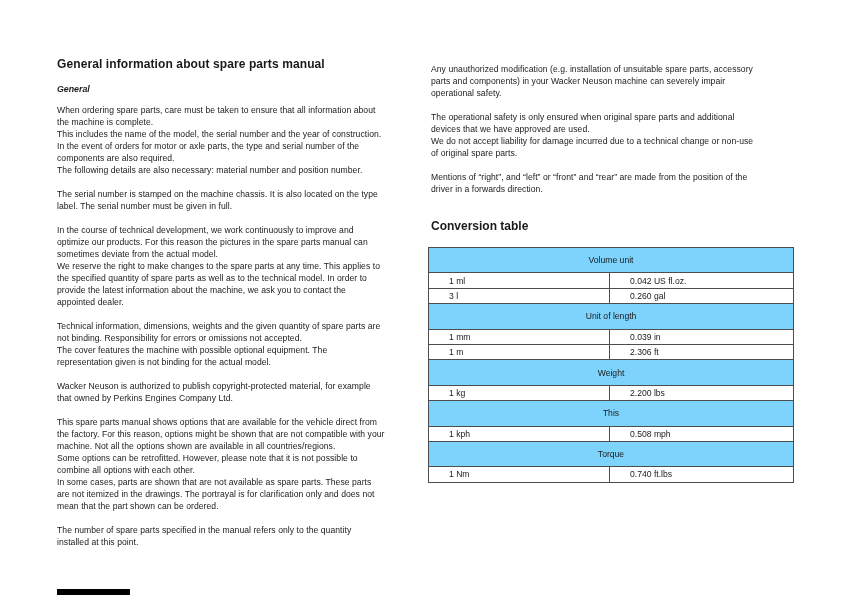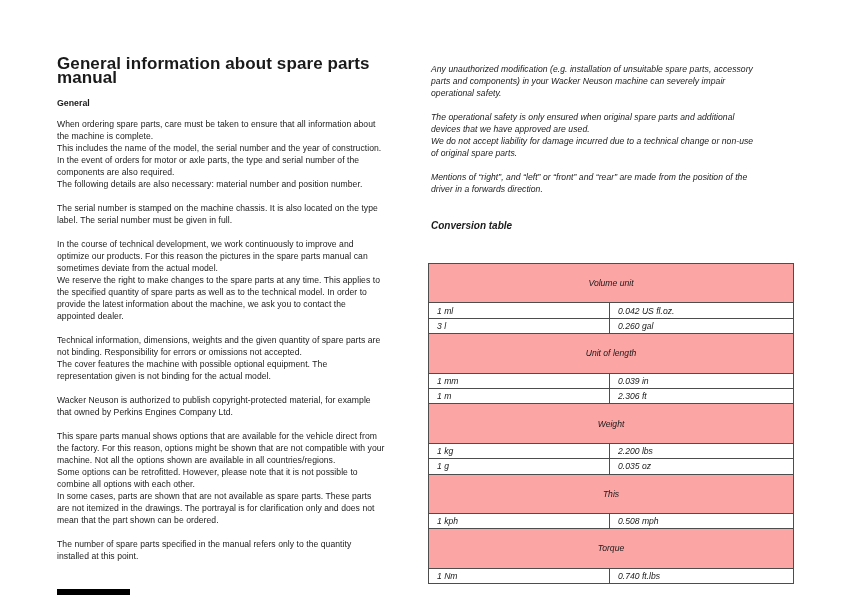--- a/index.html
+++ b/index.html
@@ -5,58 +5,59 @@
   html, body { margin: 0; padding: 0; }
   body {
     width: 842px; height: 596px;
     background: #ffffff;
     font-family: "Liberation Sans", sans-serif;
     color: #1a1a1a;
     position: relative;
     overflow: hidden;
   }
   .col-left  { position: absolute; left: 57px;  top: 57px; width: 352px; }
-  .col-right { position: absolute; left: 431px; top: 63px; width: 366px; font-style: italic; }
+  .col-right { position: absolute; left: 431px; top: 63px; width: 366px; }
 
   .doc-title {
-    font-size: 17px; font-weight: bold; line-height: 14px;
+    font-size: 12px; font-weight: bold; line-height: 14px;
     margin: 0 0 13px 0; letter-spacing: 0.1px;
   }
   .sub-heading {
     font-size: 8.8px; font-weight: bold; line-height: 10px;
     margin: 0 0 10px 0;
+    font-style: italic;
   }
   .para {
     font-size: 8.6px; line-height: 12px;
     margin: 0 0 12px 0;
     white-space: pre-line;
     letter-spacing: 0.05px;
   }
   .table-heading {
-    font-size: 10px; font-weight: bold; line-height: 10px;
-    margin: 26px 0 32px 0;
+    font-size: 12px; font-weight: bold; line-height: 10px;
+    margin: 26px 0 16px 0;
   }
   table.conv {
     border-collapse: collapse;
     width: 365px;
     table-layout: fixed;
     margin-left: -3px;
   }
   table.conv td {
     border: 1px solid #4d4d4d;
     font-size: 8.6px;
     height: 14.4px;
-    padding: 0 0 0 8px;
+    padding: 0 0 0 20px;
     vertical-align: middle;
     overflow: hidden;
   }
   table.conv td.sec-header {
-    background: #fca5a5;
+    background: #7dd3fc;
     text-align: center;
-    padding: 12px;
+    padding: 5px;
   }
   .footer-mark {
     position: absolute;
     left: 57px; top: 589px;
     width: 73px; height: 6px;
     background: #000000;
   }
 </style>
 </head>
 <body>
@@ -140,24 +141,20 @@
         <td>2.306 ft</td>
       </tr>
 
       <tr>
         <td colspan="2" class="sec-header">Weight</td>
       </tr>
       <tr>
         <td>1 kg</td>
         <td>2.200 lbs</td>
       </tr>
-      <tr>
-        <td>1 g</td>
-        <td>0.035 oz</td>
-      </tr>
 
       <tr>
         <td colspan="2" class="sec-header">This</td>
       </tr>
       <tr>
         <td>1 kph</td>
         <td>0.508 mph</td>
       </tr>
 
       <tr>

